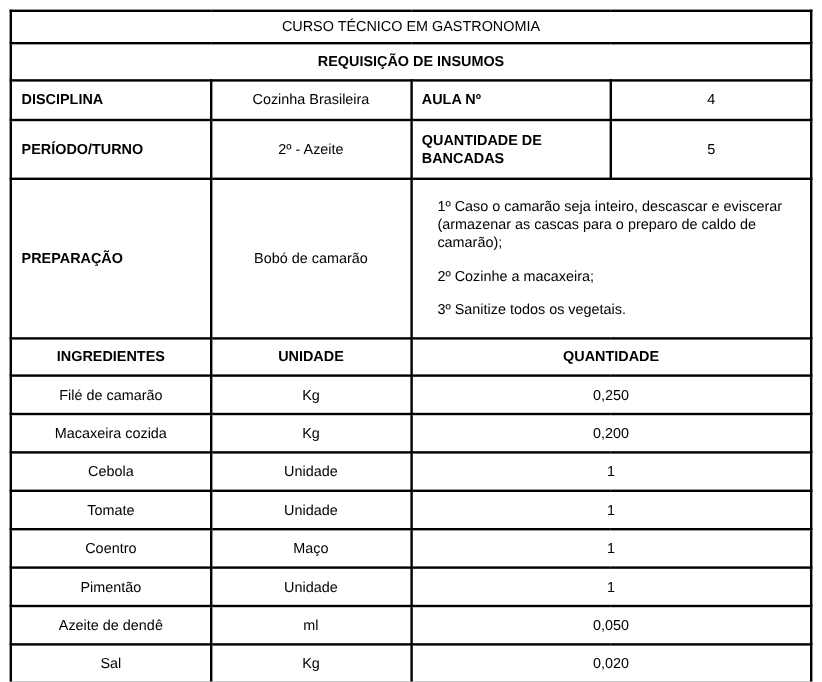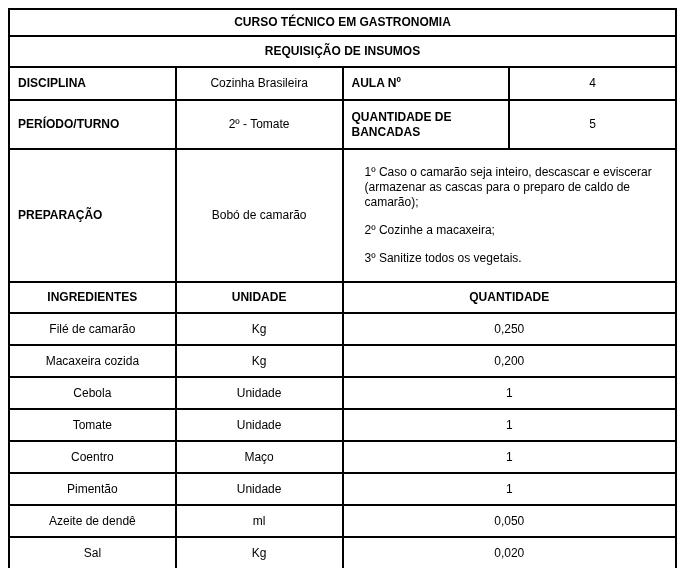--- a/index.html
+++ b/index.html
@@ -26,21 +26,21 @@
     font-size: 12px;
     line-height: 1.25;
     padding: 2px 8px;
     vertical-align: middle;
     overflow: hidden;
   }
   .bold   { font-weight: bold; }
   .center { text-align: center; }
   .left   { text-align: left; }
 
-  tr.r-title    td { height: 21px; font-weight: bold; }
+  tr.r-title    td { height: 21px; }
   tr.r-subtitle td { height: 25px; }
   tr.r-disc     td { height: 27px; }
   tr.r-periodo  td { height: 43px; }
   tr.r-docente  td { height: 28px; }
   tr.r-prep     td { height: 85px; }
   tr.r-inghead  td { height: 25px; }
   tr.r-ing      td { height: 26px; }
 
   td.prep-notes { vertical-align: middle; padding: 4px 8px; }
   td.prep-notes div { margin: 13px; }
@@ -67,21 +67,21 @@
 
   <tr class="r-disc">
     <td class="bold left">DISCIPLINA</td>
     <td class="center">Cozinha Brasileira</td>
     <td class="bold left">AULA Nº</td>
     <td class="center">4</td>
   </tr>
 
   <tr class="r-periodo">
     <td class="bold left">PERÍODO/TURNO</td>
-    <td class="center">2º - Tomate</td>
+    <td class="center">2º - Azeite</td>
     <td class="bold left">QUANTIDADE DE BANCADAS</td>
     <td class="center">5</td>
   </tr>
 
 
   <tr class="r-prep">
     <td class="bold left">PREPARAÇÃO</td>
     <td class="center">Bobó de camarão</td>
     <td colspan="2" class="left prep-notes">
       <div>1º Caso o camarão seja inteiro, descascar e eviscerar (armazenar as cascas para o preparo de caldo de camarão);</div>

